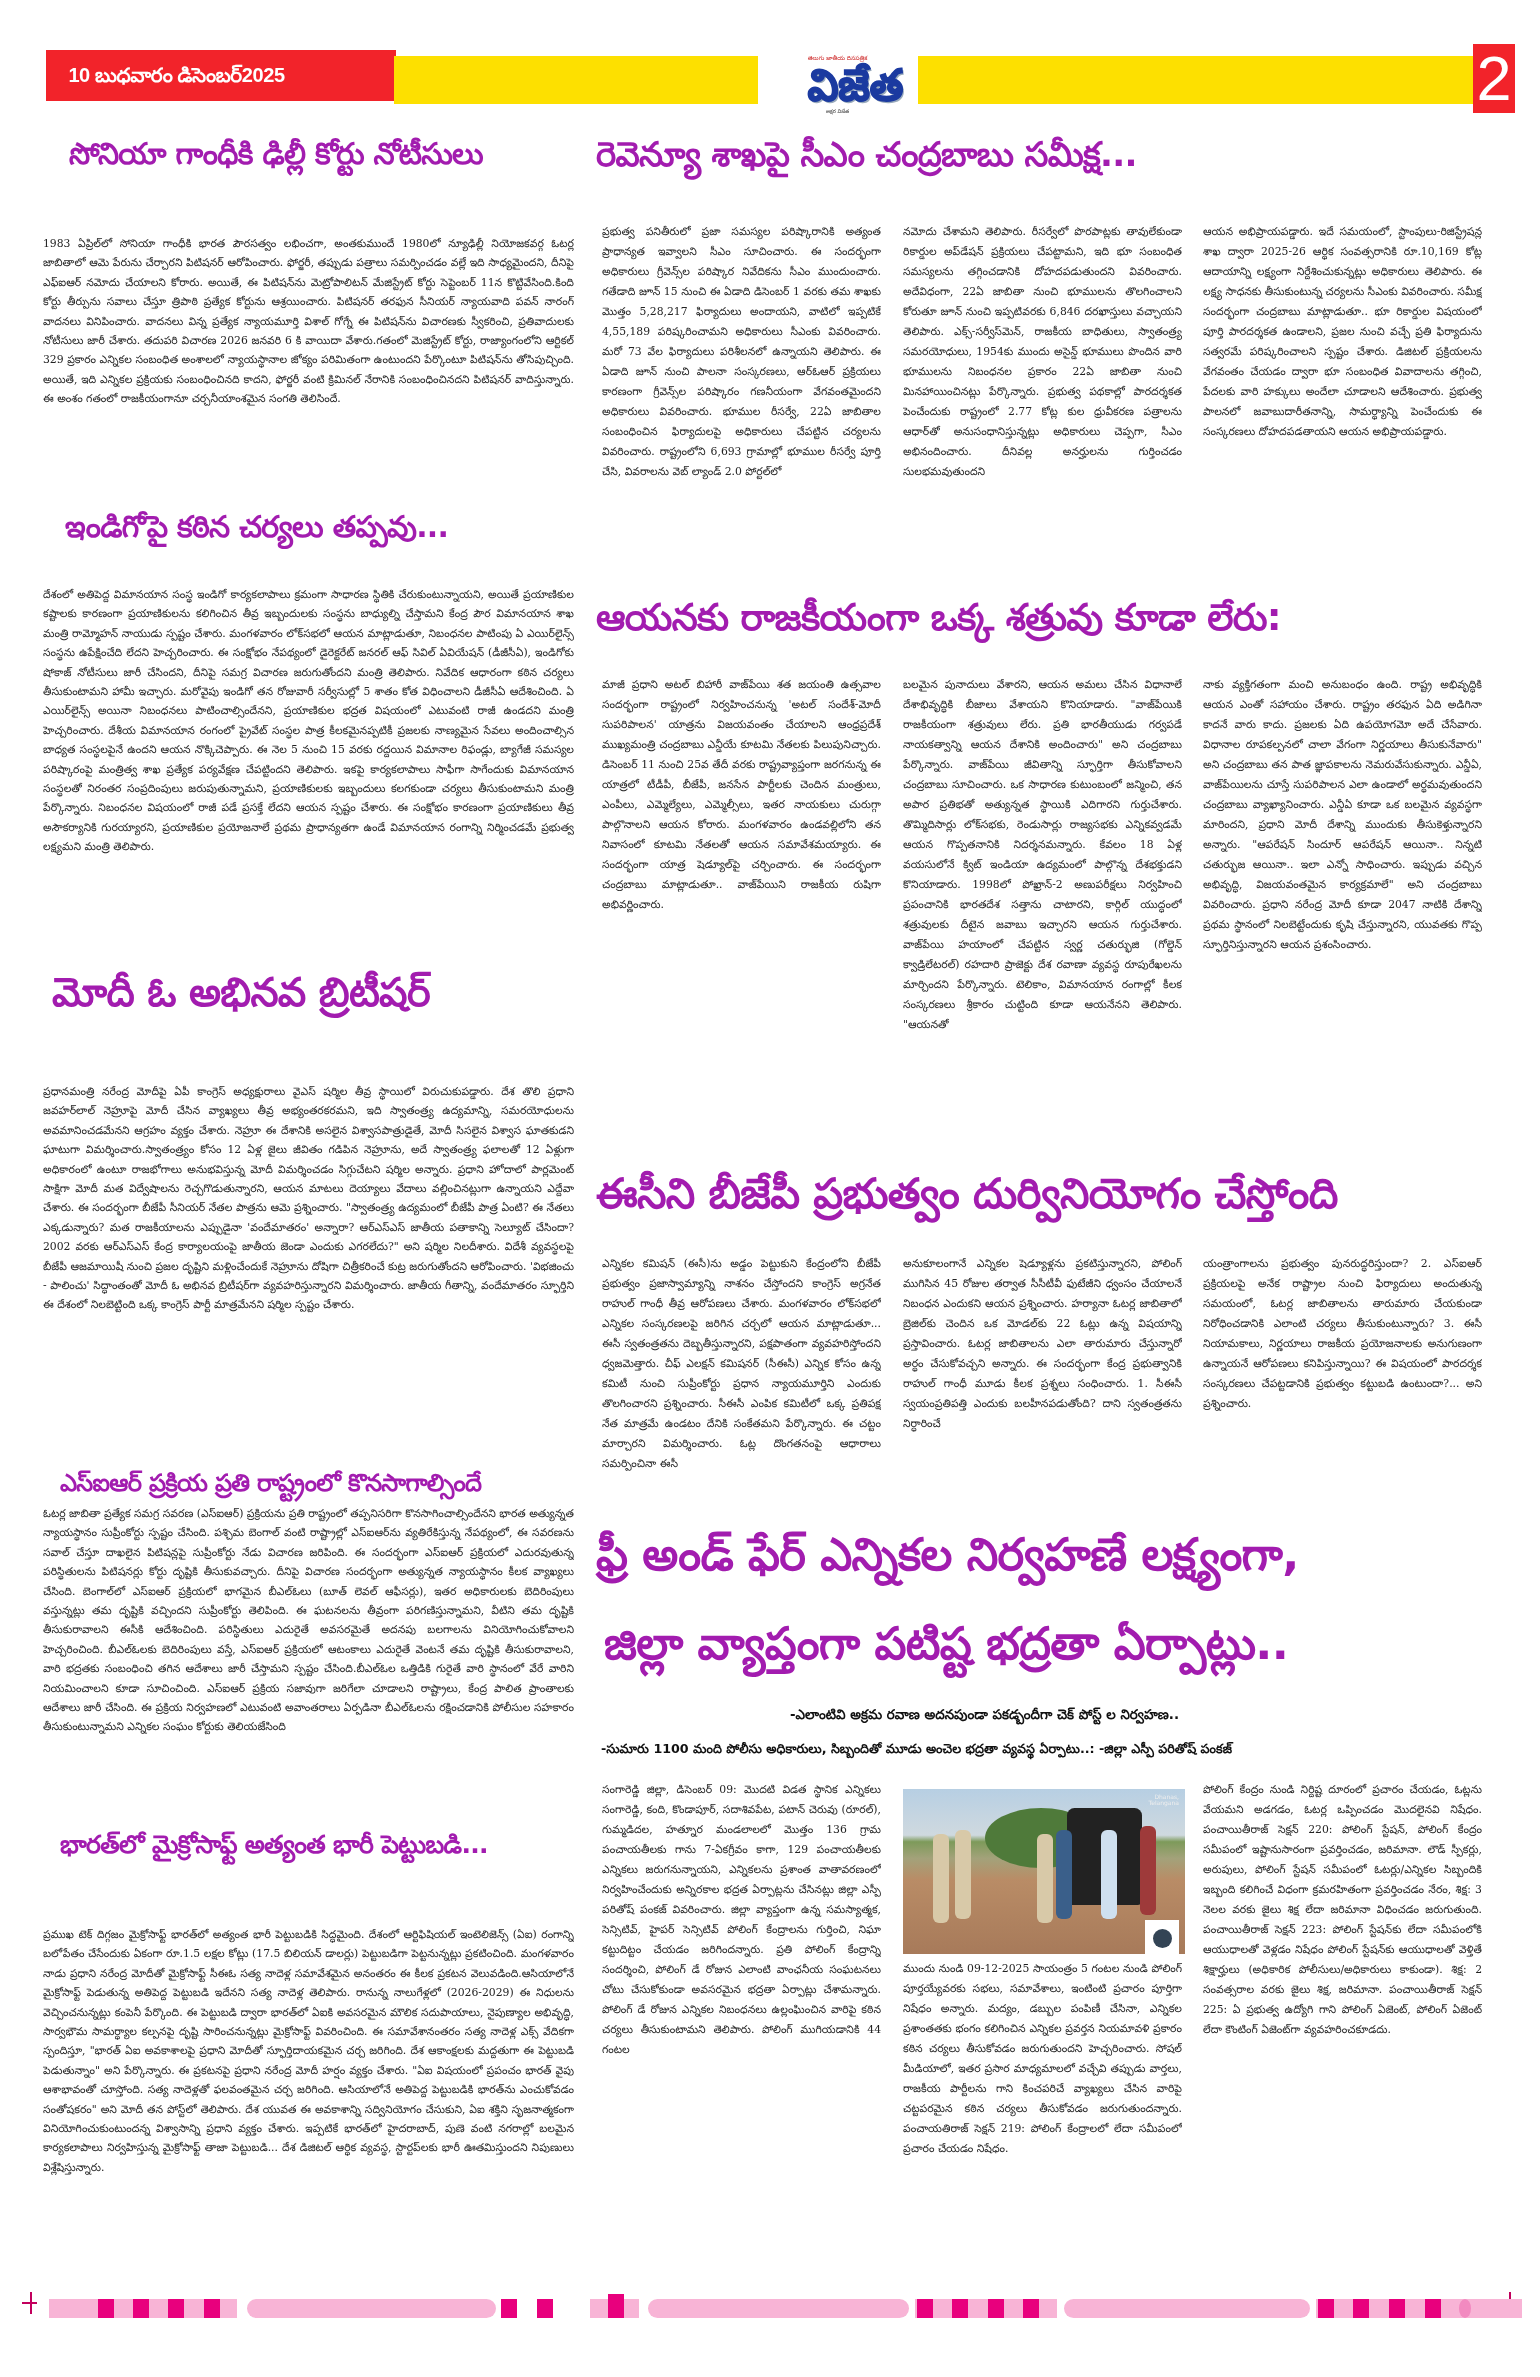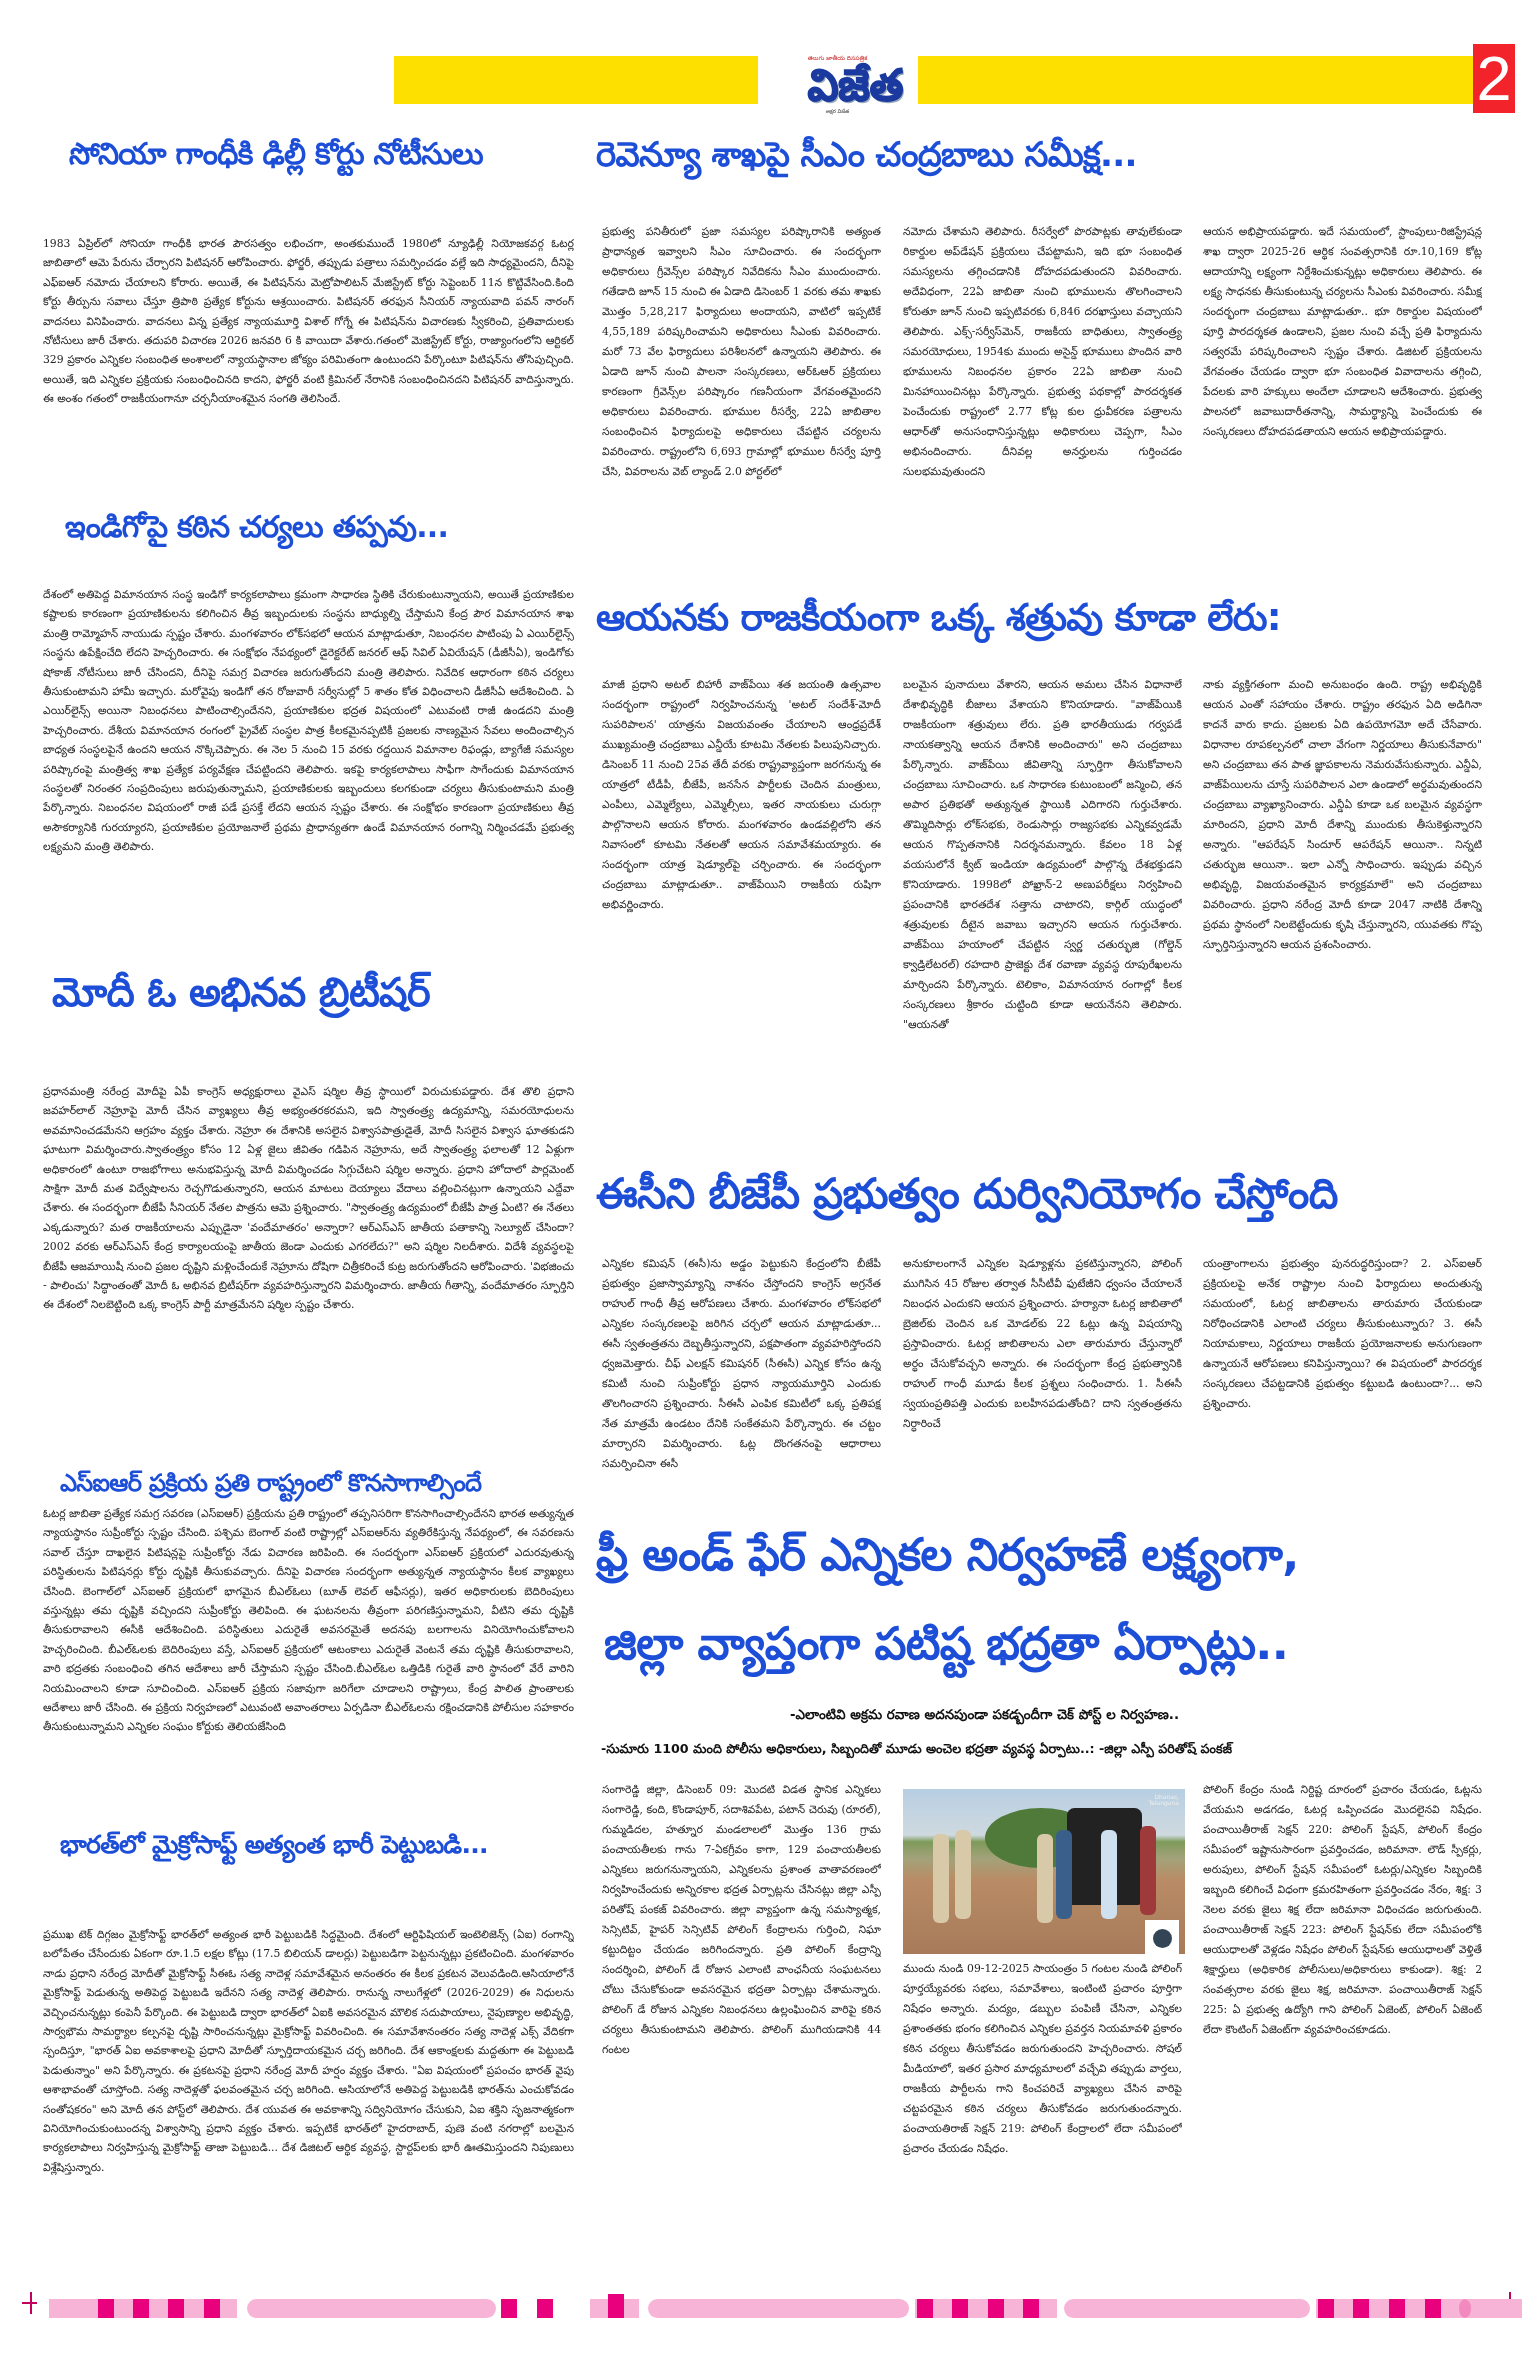--- a/index.html
+++ b/index.html
@@ -8,21 +8,21 @@
   .date-box{position:absolute;left:46px;top:50px;width:350px;height:51px;background:#f2232a;color:#fff;font-family:"Liberation Sans",sans-serif;font-weight:bold;font-size:20px;line-height:51px;padding-left:22.4px;box-sizing:border-box;letter-spacing:-0.4px;}
   .yellow-band{position:absolute;top:56px;height:48px;background:#fde000;}
   .yb-left{left:394px;width:364px;}
   .yb-right{left:918px;width:556px;}
   .logo{position:absolute;left:757px;top:51px;width:161px;height:67px;display:flex;flex-direction:column;align-items:center;justify-content:center;}
   .logo-top{font-size:6px;color:#c22;}
   .logo-main{font-family:"DejaVu Sans",sans-serif;font-weight:bold;font-size:43px;color:#1b3aa0;line-height:45px;-webkit-text-stroke:1.5px #1b3aa0;text-shadow:1.5px 1.5px 0 #9ab;margin-left:36px;}
   .logo-bottom{font-size:5.2px;color:#333;}
   .page-num{position:absolute;left:1473px;top:44px;width:42px;height:69px;background:#f2232a;color:#fff;font-family:"Liberation Sans",sans-serif;font-size:63px;line-height:69px;text-align:center;}
 
-  .headline{position:absolute;font-family:"DejaVu Sans",sans-serif;font-weight:bold;color:#1d4ed8;white-space:nowrap;letter-spacing:-0.7px;}
+  .headline{position:absolute;font-family:"DejaVu Sans",sans-serif;font-weight:bold;color:#a21caf;white-space:nowrap;letter-spacing:-0.7px;}
   .body-text{position:absolute;font-family:"DejaVu Serif",serif;font-size:10.8px;line-height:19.4px;text-align:justify;color:#222;overflow:hidden;margin-top:42px;}
   .col{position:absolute;font-family:"DejaVu Serif",serif;font-size:10.8px;line-height:20px;text-align:justify;color:#222;overflow:hidden;}
   .sub{position:absolute;font-family:"DejaVu Sans",sans-serif;font-weight:bold;font-size:12.7px;color:#111;white-space:nowrap;}
   .photo{position:absolute;left:903px;top:1789px;width:282px;height:165px;overflow:hidden;background:linear-gradient(#b7cfe3 0%,#cfd9df 28%,#7d9a5a 32%,#a3a27a 42%,#b98c66 55%,#a77a5a 100%);}
   .photo .tree{position:absolute;left:82px;top:18.6px;width:112px;height:60px;background:#4f7a3a;border-radius:50%;}
   .photo .car{position:absolute;left:164px;top:18.6px;width:75px;height:97px;background:#222;border-radius:7.5px 7.5px 4.5px 4.5px;}
   .photo .person{position:absolute;width:16.4px;height:89px;border-radius:6px;}
   .photo .stamp{position:absolute;left:231px;top:4.5px;font-size:6px;color:#eee;font-family:"DejaVu Sans",sans-serif;text-align:right;width:45px;line-height:6.7px;}
   .photo .badge{position:absolute;right:6px;bottom:0;width:34px;height:34px;background:#fff;}
   .photo .badge i{position:absolute;left:7.5px;top:9px;width:19.4px;height:19.4px;border-radius:50%;background:#345;}
@@ -30,20 +30,21 @@
   .fseg{position:absolute;top:0;height:18.6px;background:#f8b4d6;}
   .fbar{position:absolute;top:0;width:16.4px;height:18.6px;background:#e8007d;}
   .fround{border-radius:15px;}
   .reg{position:absolute;top:2292px;width:1.5px;height:22.4px;background:#c2005d;}
   .regh{position:absolute;top:2302px;width:15px;height:1.5px;background:#c2005d;}
 </style>
 </head>
 <body>
 
 <div class="masthead">
+  <div class="date-box">10 బుధవారం డిసెంబర్2025</div>
   <div class="yellow-band yb-left"></div>
   <div class="logo">
     <div class="logo-top">తెలుగు జాతీయ దినపత్రిక</div>
     <div class="logo-main">విజేత</div>
     <div class="logo-bottom">అక్షర విజేత</div>
   </div>
   <div class="yellow-band yb-right"></div>
   <div class="page-num">2</div>
 </div>
 

